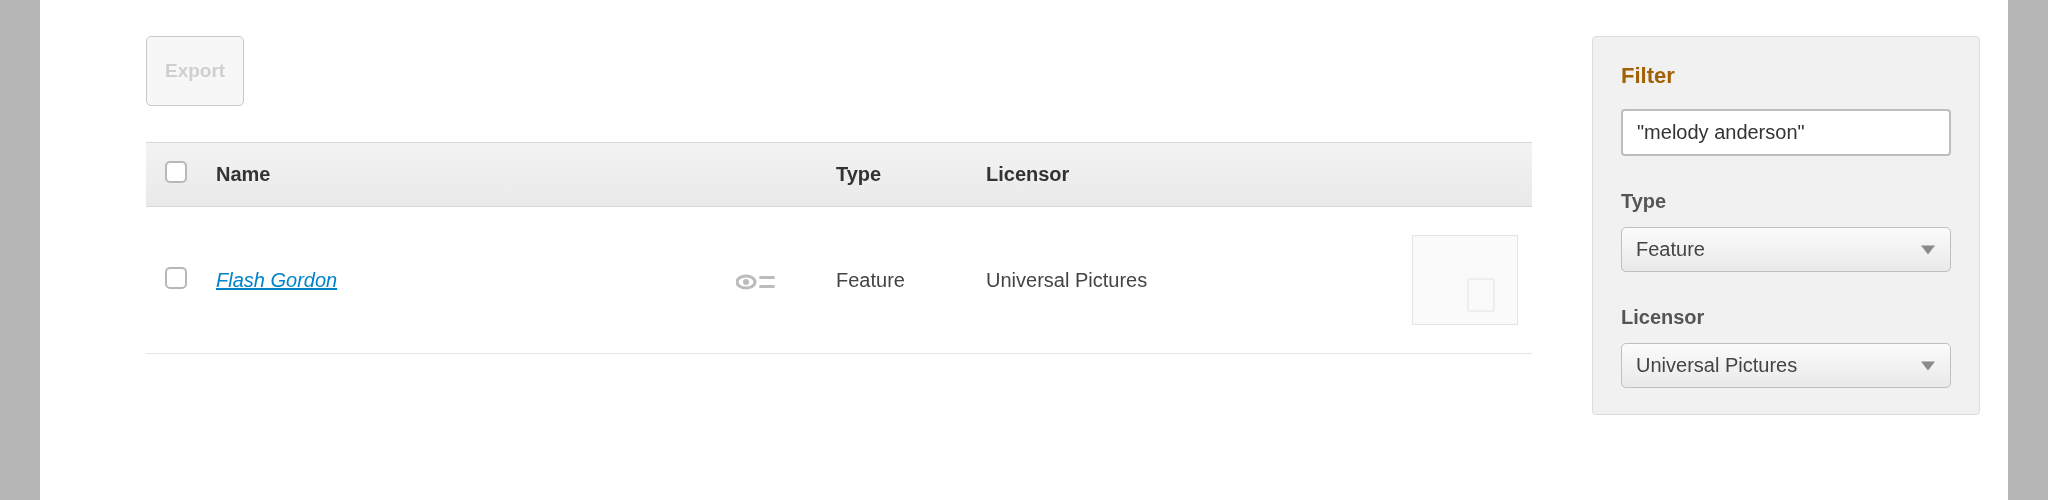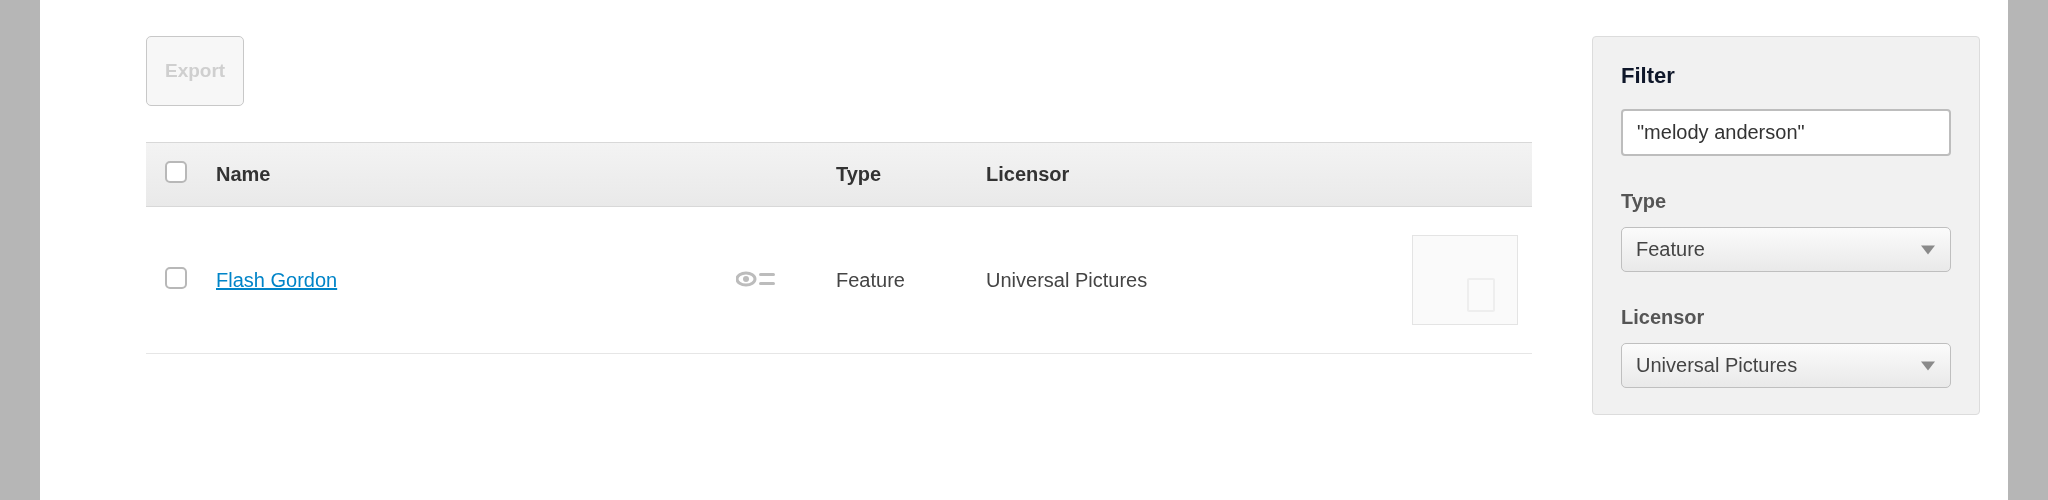--- a/index.html
+++ b/index.html
@@ -95,23 +95,24 @@
       cursor: pointer;
     }
     .row-link {
       color: #0084c8;
       text-decoration: underline;
       cursor: pointer;
       font-size: 20px;
     }
     .name-cell {
       display: flex;
-      align-items: flex-start;
+      align-items: flex-end;
       justify-content: space-between;
       padding-right: 30px;
+      font-style: italic;
     }
     .eye-icon svg { display: block; }
     .thumb-placeholder {
       width: 106px;
       height: 90px;
       border: 1px solid #e4e4e4;
       background: #fafafa;
       position: relative;
     }
     .thumb-placeholder::after {
@@ -125,21 +126,21 @@
     .td-thumb { padding: 4px 0 4px 0; width: 110px; }
     .filter-panel {
       border: 1px solid #dcdcdc;
       background: #f1f1f1;
       border-radius: 4px;
       padding: 26px 28px;
     }
     .filter-title {
       font-size: 22px;
       font-weight: bold;
-      color: #0f172a;
+      color: #a16207;
       margin-bottom: 20px;
     }
     .filter-input {
       width: 100%;
       font-size: 20px;
       padding: 10px 14px;
       border: 2px solid #bdbdbd;
       border-radius: 4px;
       background: #fff;
       color: #333;

